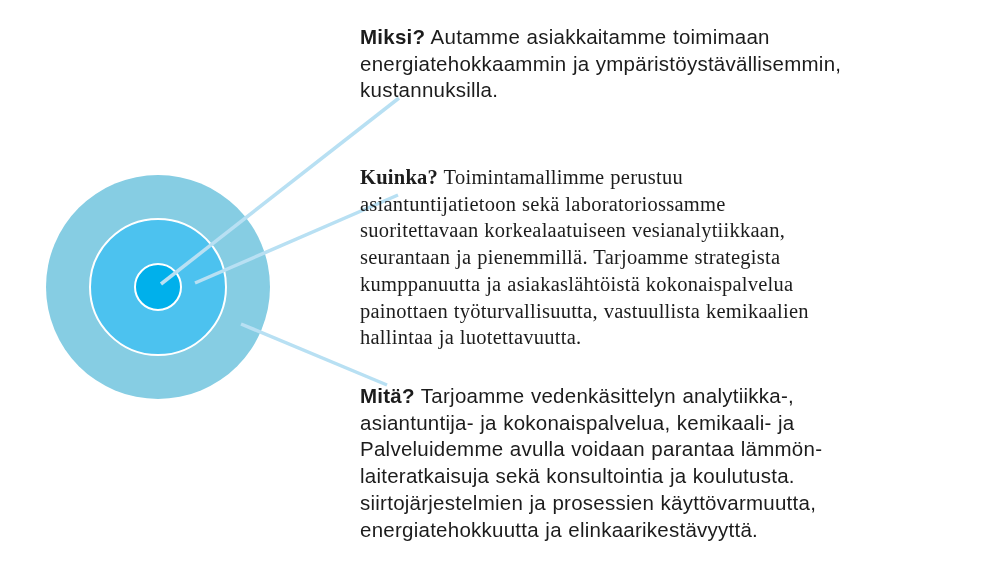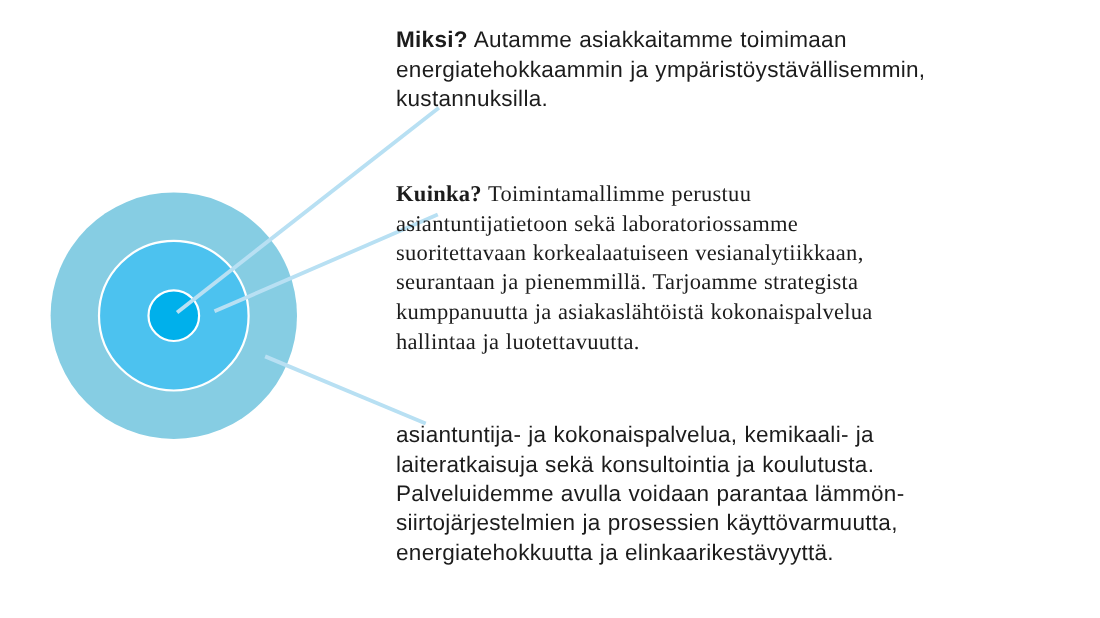--- a/index.html
+++ b/index.html
@@ -59,22 +59,24 @@
   <span class="line">energiatehokkaammin ja ympäristöystävällisemmin,</span>
   <span class="line">kustannuksilla.</span>
 </div>
 
 <div class="text-block" id="block-kuinka">
   <span class="line"><span class="head">Kuinka?</span><span> Toimintamallimme perustuu</span></span>
   <span class="line">asiantuntijatietoon sekä laboratoriossamme</span>
   <span class="line">suoritettavaan korkealaatuiseen vesianalytiikkaan,</span>
   <span class="line">seurantaan ja pienemmillä. Tarjoamme strategista</span>
   <span class="line">kumppanuutta ja asiakaslähtöistä kokonaispalvelua</span>
+  <span class="line">painottaen työturvallisuutta, vastuullista kemikaalien</span>
   <span class="line">hallintaa ja luotettavuutta.</span>
 </div>
 
 <div class="text-block" id="block-mita">
+  <span class="line"><span class="head">Mitä?</span><span> Tarjoamme vedenkäsittelyn analytiikka-,</span></span>
   <span class="line">asiantuntija- ja kokonaispalvelua, kemikaali- ja</span>
+  <span class="line">Palveluidemme avulla voidaan parantaa lämmön-</span>
   <span class="line">laiteratkaisuja sekä konsultointia ja koulutusta.</span>
-  <span class="line">Palveluidemme avulla voidaan parantaa lämmön-</span>
   <span class="line">siirtojärjestelmien ja prosessien käyttövarmuutta,</span>
   <span class="line">energiatehokkuutta ja elinkaarikestävyyttä.</span>
 </div>
 
 </body></html>

